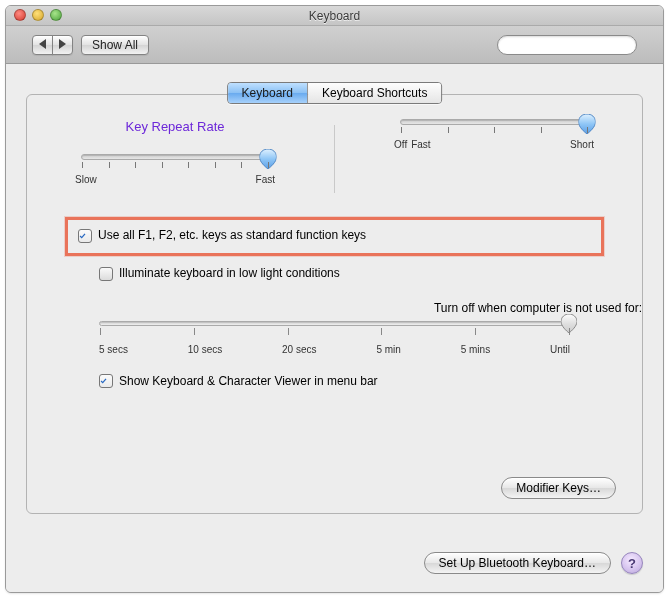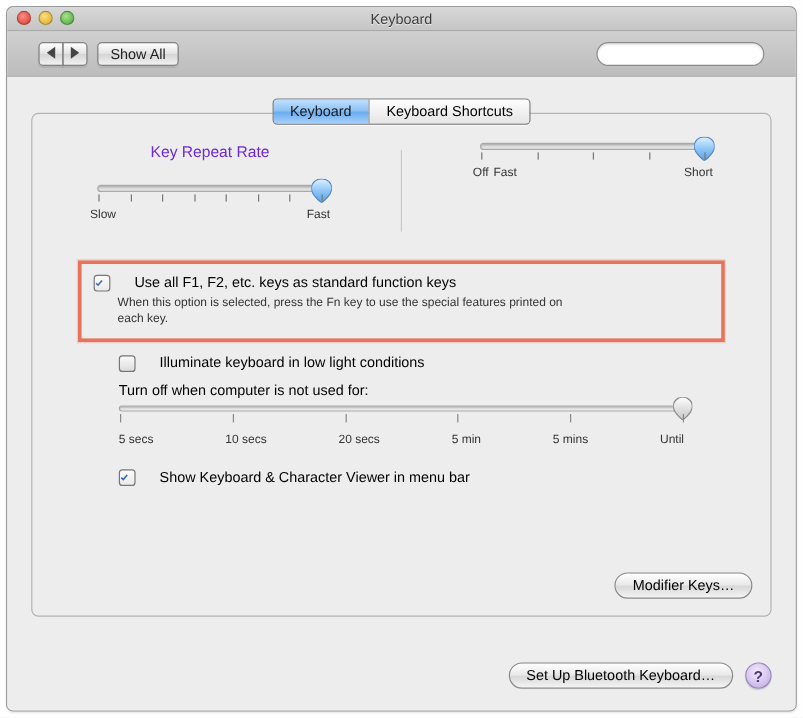--- a/index.html
+++ b/index.html
@@ -115,54 +115,54 @@
   }
   .thumb svg { width:17px; height:20px; display:block; }
   .slider-labels { display:flex; justify-content: space-between; font-size:10px; color:#333; margin-top:14px;}
   .slider-labels .mid { flex:1; text-align:left; padding-left:4px;}
   .highlight {
     margin: 24px 38px 10px 38px;
     border: 3px solid #e9735a;
     padding: 8px 10px 10px 10px;
     box-shadow: 0 0 0 1px rgba(233,115,90,.25);
   }
-  .chk-row { display:flex; align-items:flex-start; gap:20px;}
+  .chk-row { display:flex; align-items:flex-start; gap:6px;}
   .chk {
     width:14px; height:14px;
     border:1px solid #777; border-radius:3px;
     background: linear-gradient(#fafafa,#dcdcdc);
     display:flex; align-items:center; justify-content:center;
     flex: none;
     margin-top:1px;
   }
   .chk.checked::after {
     content:""; width:10px; height:10px;
     background: none;
   }
   .chk svg { display:none; }
   .chk.checked svg { display:block; width:12px; height:12px; }
   .chk.checked { background: linear-gradient(#fbfbfb,#eaeaea);}
   .chk-label { font-size:12px; color:#000; }
   .chk-desc { font-size:10px; color:#333; margin: 3px 0 0 20px; max-width: 380px; line-height:1.3;}
   .plain-chk-row { margin: 4px 0 0 72px; }
-  .turnoff-label { font-size:12px; margin: 8px 0 6px 72px;}
+  .turnoff-label { font-size:12px; margin: 20px 0 6px 72px; text-align: right;}
   .big-slider { margin: 6px 72px 0 72px; }
   .bs-track {
     position:relative; height:5px;
     background: linear-gradient(#d6d6d6,#eee);
     border:1px solid #aaa; border-radius:3px;
     box-shadow: inset 0 1px 1px rgba(0,0,0,.12);
   }
   .bs-track .tick { position:absolute; top:6px; width:1px; height:7px; background:#888;}
   .bs-thumb {
     position:absolute; top:-8px; width:16px; height:19px; transform:translateX(-50%);
   }
   .bs-labels { display:flex; justify-content: space-between; font-size:10px; color:#333; margin-top:18px;}
   .show-row { margin: 18px 0 0 72px; align-items: flex-end; }
-  .mod-btn-row { position:absolute; right:15px; bottom: 14px;}
+  .mod-btn-row { position:absolute; right:26px; bottom: 14px;}
   .pill {
     background: linear-gradient(#ffffff,#e8e8e8 48%,#d8d8d8 52%,#f4f4f4);
     border:1px solid #8a8a8a; border-radius:12px;
     padding: 3px 14px; font-size:12px;
     box-shadow: 0 1px 0 rgba(255,255,255,.7) inset;
     cursor:default;
   }
   .footer {
     position:absolute; right: 20px; bottom: 18px;
     display:flex; align-items:center; gap:10px;
@@ -266,21 +266,20 @@
 
       <div class="highlight">
         <div class="chk-row">
           <div class="chk checked">
             <svg viewBox="0 0 12 12">
                 <polyline points="2,6 5,9 11,2" fill="none" stroke="#2a6ac2" stroke-width="2.3"></polyline>
               </svg>
           </div>
           <span class="chk-label">Use all F1, F2, etc. keys as standard function keys</span>
         </div>
-        <div class="chk-desc">When this option is selected, press the Fn key to use the special features printed on each key.</div>
       </div>
 
       <div class="chk-row plain-chk-row">
         <div class="chk">
           
         </div>
         <span class="chk-label">Illuminate keyboard in low light conditions</span>
       </div>
 
       <div class="turnoff-label">Turn off when computer is not used for:</div>

